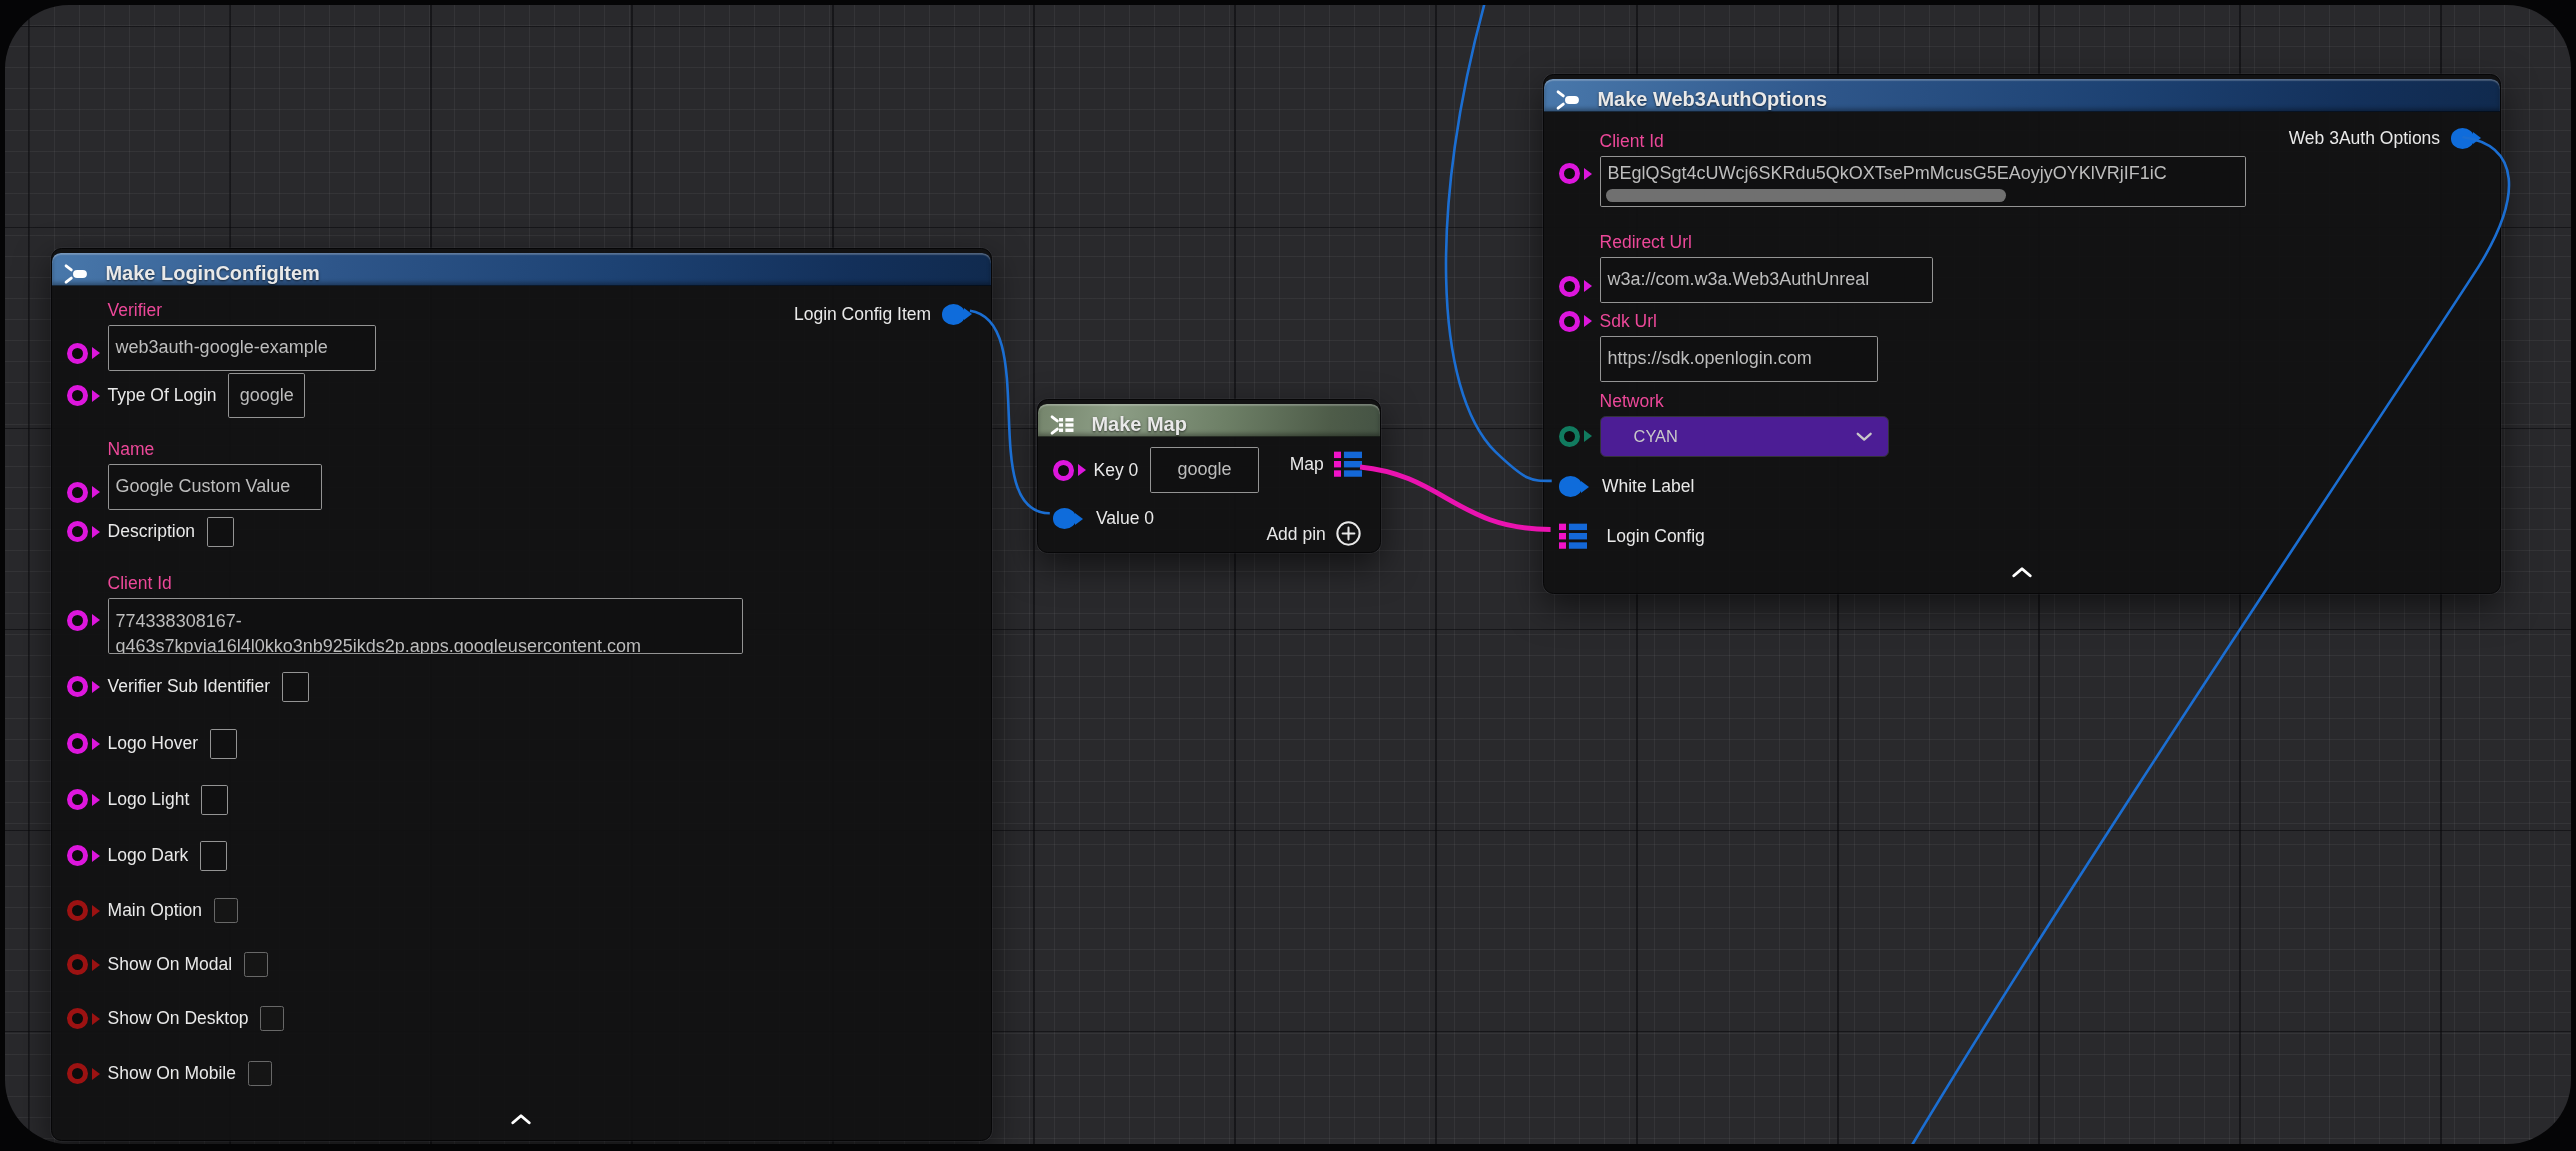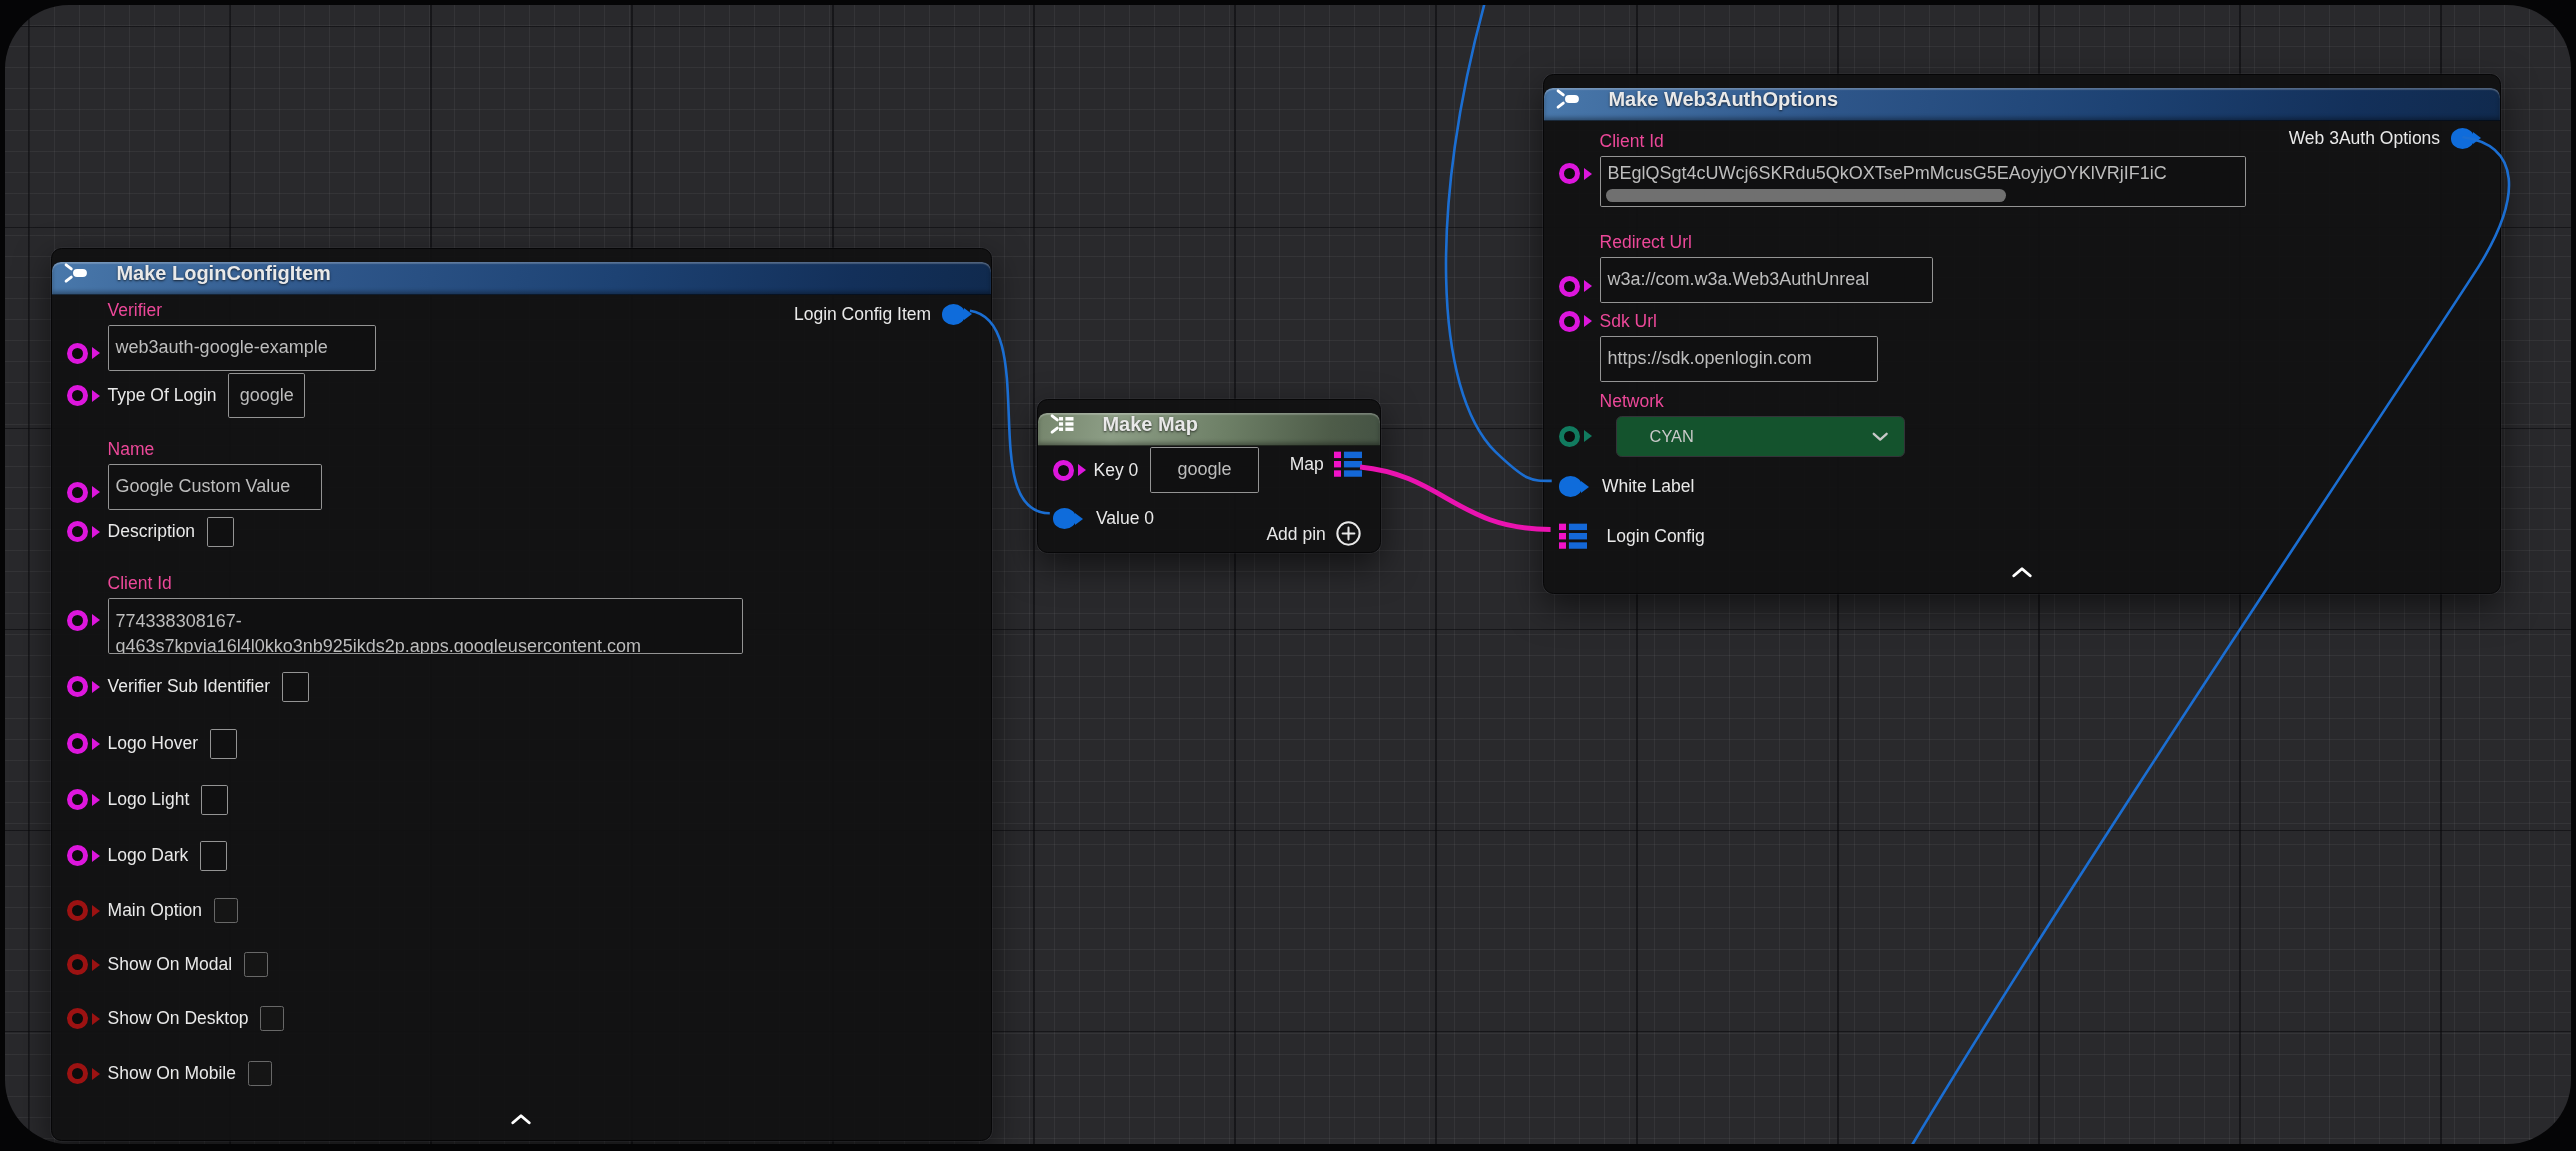--- a/index.html
+++ b/index.html
@@ -10,22 +10,22 @@
     background-color:#29292c;
     background-image:
       repeating-linear-gradient(to right, transparent 0 23.4px, rgba(8,8,10,.55) 23.4px 25px, transparent 25px 201px),
       repeating-linear-gradient(to bottom, transparent 0 20.5px, rgba(8,8,10,.55) 20.5px 22px, transparent 22px 201px),
       repeating-linear-gradient(to right, transparent 0 24px, rgba(255,255,255,.05) 24px 25px),
       repeating-linear-gradient(to bottom, transparent 0 20px, rgba(255,255,255,.05) 20px 21px);
   }
   
   .node{position:absolute;background:rgba(17,17,18,.94);border:1.2px solid #060607;border-radius:10.5px;
     box-shadow:0 0 0 0.6px rgba(130,130,140,.18), 0 13px 35px rgba(0,0,0,.55);}
-  .hdr{position:absolute;left:0;top:13px;right:0;height:33px;border-radius:8.8px 8.8px 0 0;
-    display:flex;align-items:flex-start;gap:26px;padding-left:11.7px;box-sizing:border-box;
+  .hdr{position:absolute;left:0;top:4px;right:0;height:33px;border-radius:8.8px 8.8px 0 0;
+    display:flex;align-items:flex-end;gap:15px;padding-left:11.7px;box-sizing:border-box;
     border-bottom:1.2px solid rgba(0,0,0,.65);
     box-shadow:inset 0 1.8px 1.2px rgba(255,255,255,.28), inset 0 -2.3px 4.7px rgba(0,0,0,.35);}
   .hdr.blue{background:linear-gradient(100deg,#4978ab 0%,#2e568a 30%,#1d4273 60%,#13305a 85%,#102a4e 100%);}
   .hdr.green{background:linear-gradient(100deg,#75856c 0%,#8d9e86 22%,#6d7f66 55%,#4e5c49 85%,#455344 100%);}
   .htitle{font-size:20px;font-weight:bold;color:#e9e9e9;text-shadow:0 1.2px 2.3px rgba(0,0,0,.7);white-space:nowrap;}
   .hicon{display:flex;flex:none;}
   
   .prow{position:absolute;left:15px;display:flex;align-items:center;gap:11.7px;}
   .orow{position:absolute;right:17.5px;display:flex;align-items:center;gap:10.5px;}
   .stacklbl{font-size:17.5px;color:#ec4899;margin-bottom:4.7px;}
@@ -43,22 +43,22 @@
   .tfield{box-sizing:border-box;background:#101011;border:1.2px solid #949494;border-radius:1.8px;
     color:#bdbdbd;font-size:18px;line-height:23.4px;padding:10px 7px;overflow:hidden;white-space:nowrap;}
   .tfield.wrap{white-space:normal;overflow-wrap:break-word;line-height:24.6px;}
   .sbox{box-sizing:border-box;width:27px;height:30px;background:#101011;border:1.2px solid #949494;border-radius:1.8px;flex:none;}
   .cbox{box-sizing:border-box;width:24px;height:24.6px;background:#151515;border:1.2px solid #686868;border-radius:2.3px;flex:none;}
   .bigfield{position:relative;box-sizing:border-box;background:#101011;border:1.2px solid #949494;border-radius:1.8px;
     padding:3.5px 7px 21px 7px;}
   .bigfield .txt{display:block;color:#bdbdbd;font-size:18px;line-height:24.6px;white-space:nowrap;overflow:hidden;}
   .hscroll{position:absolute;left:5.8px;bottom:4.7px;height:13px;width:62%;border-radius:6.4px;background:#707070;}
   
-  .dd{box-sizing:border-box;display:flex;align-items:center;background:#14532d;border:1.2px solid #333338;
-    border-radius:5.8px;color:#c9c9c9;font-size:16.4px;padding:0 15px 0 33px;margin-left:16px;}
+  .dd{box-sizing:border-box;display:flex;align-items:center;background:#4c1d95;border:1.2px solid #333338;
+    border-radius:5.8px;color:#c9c9c9;font-size:16.4px;padding:0 15px 0 33px;}
   .dd .ddchev{margin-left:auto;display:flex;}
   
   .collapse{position:absolute;left:50%;transform:translateX(-50%);display:flex;}
   .addpin{display:flex;align-items:center;gap:9.4px;}
   #wires{position:absolute;left:0;top:0;width:100%;height:100%;pointer-events:none;}
   .mappin{display:flex;flex:none;}
 </style>
 </head>
 <body>
 

